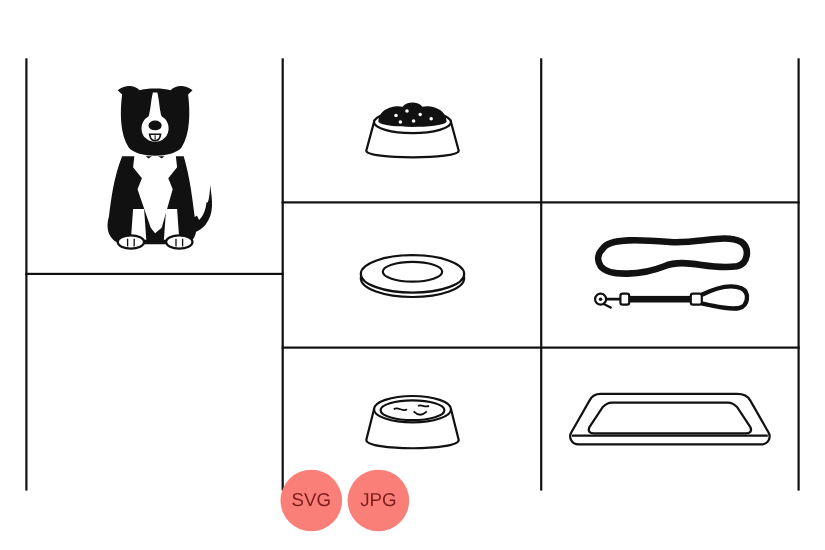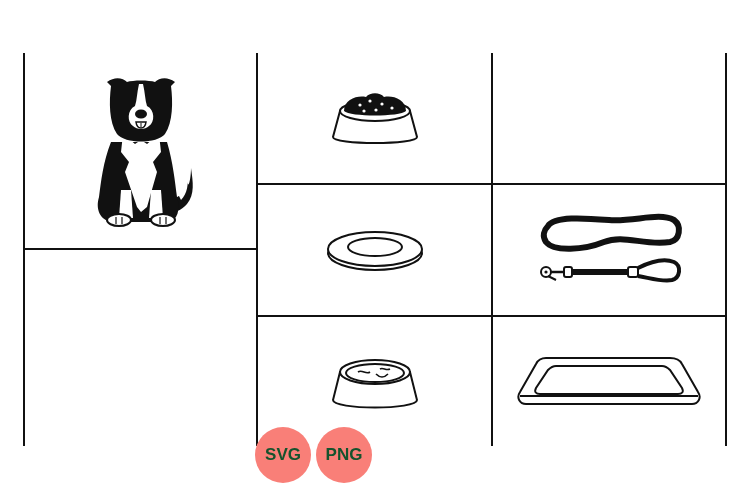--- a/index.html
+++ b/index.html
@@ -6,22 +6,22 @@
   body { width: 750px; height: 500px; position: relative; overflow: hidden; font-family: "Liberation Sans", sans-serif; }
   .line { position: absolute; background: #111111; }
   .v { width: 2px; }
   .h { height: 2px; }
   .cell { position: absolute; display: flex; align-items: center; justify-content: center; }
   .cell svg { display: block; }
   .badges { position: absolute; left: 255px; top: 427px; display: flex; gap: 5px; }
   .badge {
     width: 56px; height: 56px; border-radius: 50%;
     display: flex; align-items: center; justify-content: center;
-    font-family: "Liberation Sans", sans-serif; font-weight: 700; font-size: 17px;
-    color: #14532d; cursor: pointer;
+    font-family: "Liberation Sans", sans-serif; font-weight: 400; font-size: 17px;
+    color: #7f1d1d; cursor: pointer;
   }
 </style>
 </head>
 <body>
 
 <div class="line v" style="left:23px; top:53px; height:393px;"></div>
 <div class="line v" style="left:256px; top:53px; height:393px;"></div>
 <div class="line v" style="left:491px; top:53px; height:393px;"></div>
 <div class="line v" style="left:725px; top:53px; height:393px;"></div>
 <div class="line h" style="left:23px; top:248px; width:235px;"></div>
@@ -116,14 +116,14 @@
 <div class="cell" style="left:493px; top:317px; width:232px; height:129px;">
   <svg width="186" height="56" viewBox="0 0 186 56">
     <path d="M30 4 L154 4 C160 4 164 6 166 10 L182 38 C186 44 182 50 176 50 L10 50 C4 50 0 44 4 38 L20 10 C22 6 26 4 30 4 Z" fill="#fff" stroke="#111" stroke-width="2"></path>
     <path d="M4 42 L182 42" stroke="#111" stroke-width="2"></path>
     <path d="M40 12 L146 12 C150 12 152 14 154 16 L166 34 C168 38 166 40 162 40 L24 40 C20 40 18 38 20 34 L32 16 C34 14 36 12 40 12 Z" fill="#fff" stroke="#111" stroke-width="2"></path>
   </svg>
 </div>
 
 <div class="badges">
   <div class="badge" style="background:#F97F78;">SVG</div>
-  <div class="badge" style="background:#F97F78;">PNG</div>
+  <div class="badge" style="background:#F97F78;">JPG</div>
 </div>
 
 </body></html>

